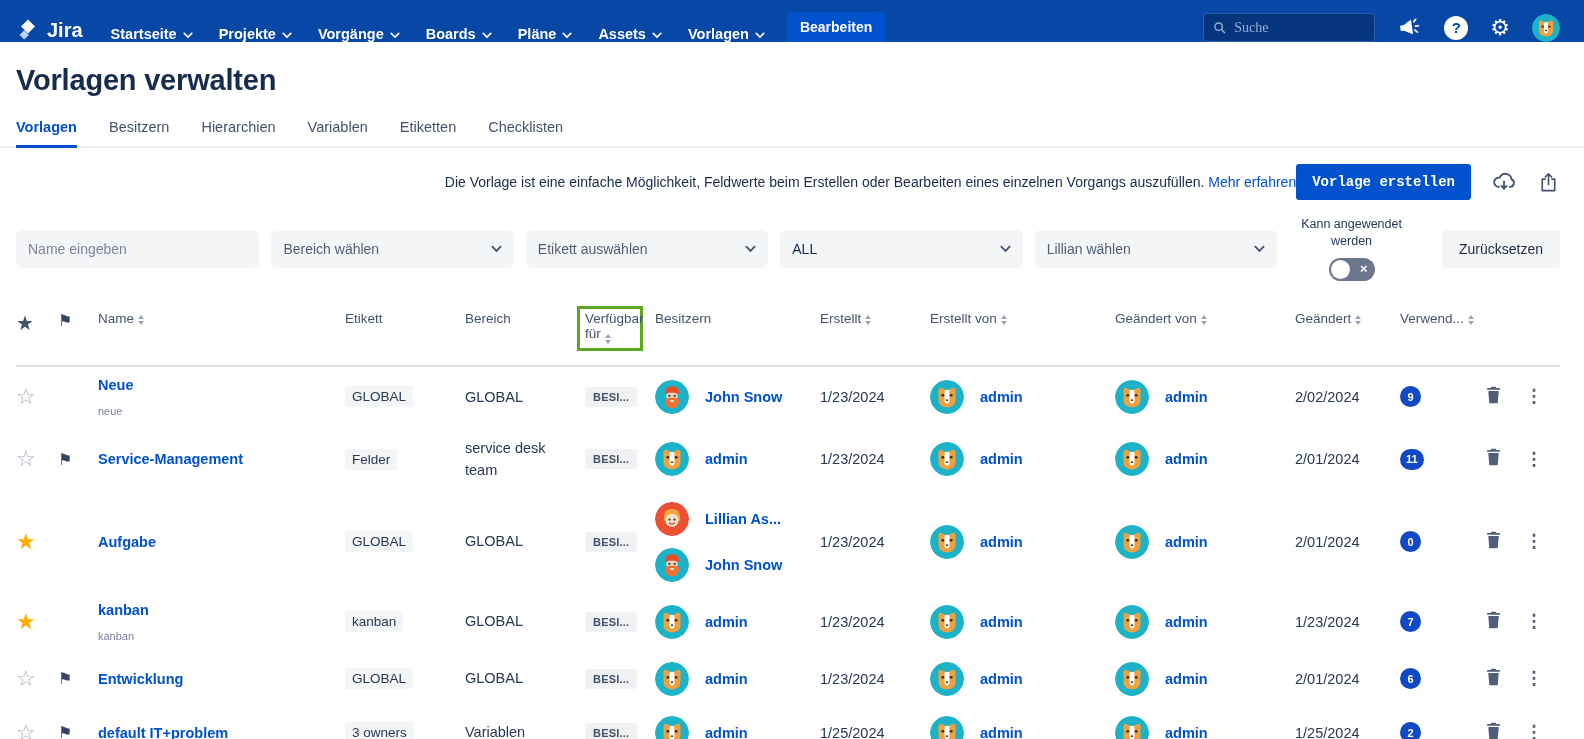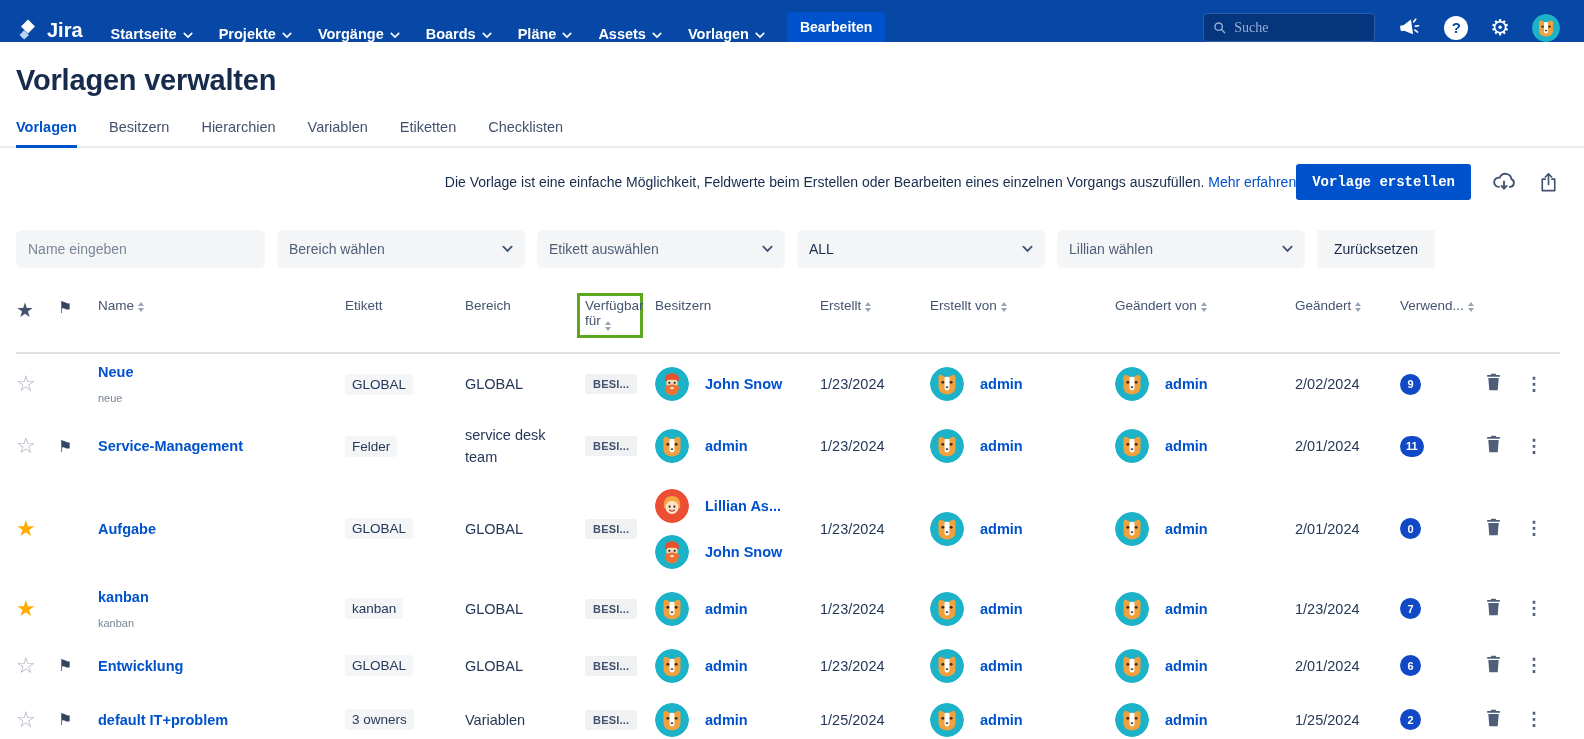--- a/index.html
+++ b/index.html
@@ -225,20 +225,27 @@
     <span>ALL</span>
     <svg class="chev" width="11" height="8" viewBox="0 0 12 8">
         <path d="M1.5 1.5 6 6l4.5-4.5" fill="none" stroke="currentColor" stroke-width="2" stroke-linecap="round"></path>
       </svg>
   </div>
   <div class="select">
     <span>Lillian wählen</span>
     <svg class="chev" width="11" height="8" viewBox="0 0 12 8">
         <path d="M1.5 1.5 6 6l4.5-4.5" fill="none" stroke="currentColor" stroke-width="2" stroke-linecap="round"></path>
       </svg>
+  </div>
+  <div class="toggle-block">
+    <div class="toggle-label">Kann angewendet werden</div>
+    <div class="toggle">
+      <span class="knob"></span>
+      <span class="off-x">×</span>
+    </div>
   </div>
   <button class="reset-btn">Zurücksetzen</button>
 </div>
 
 <div class="table">
   <div class="grid thead">
     <div class="hcell">
         <span class="head-star">★</span>
       </div>
     <div class="hcell">

